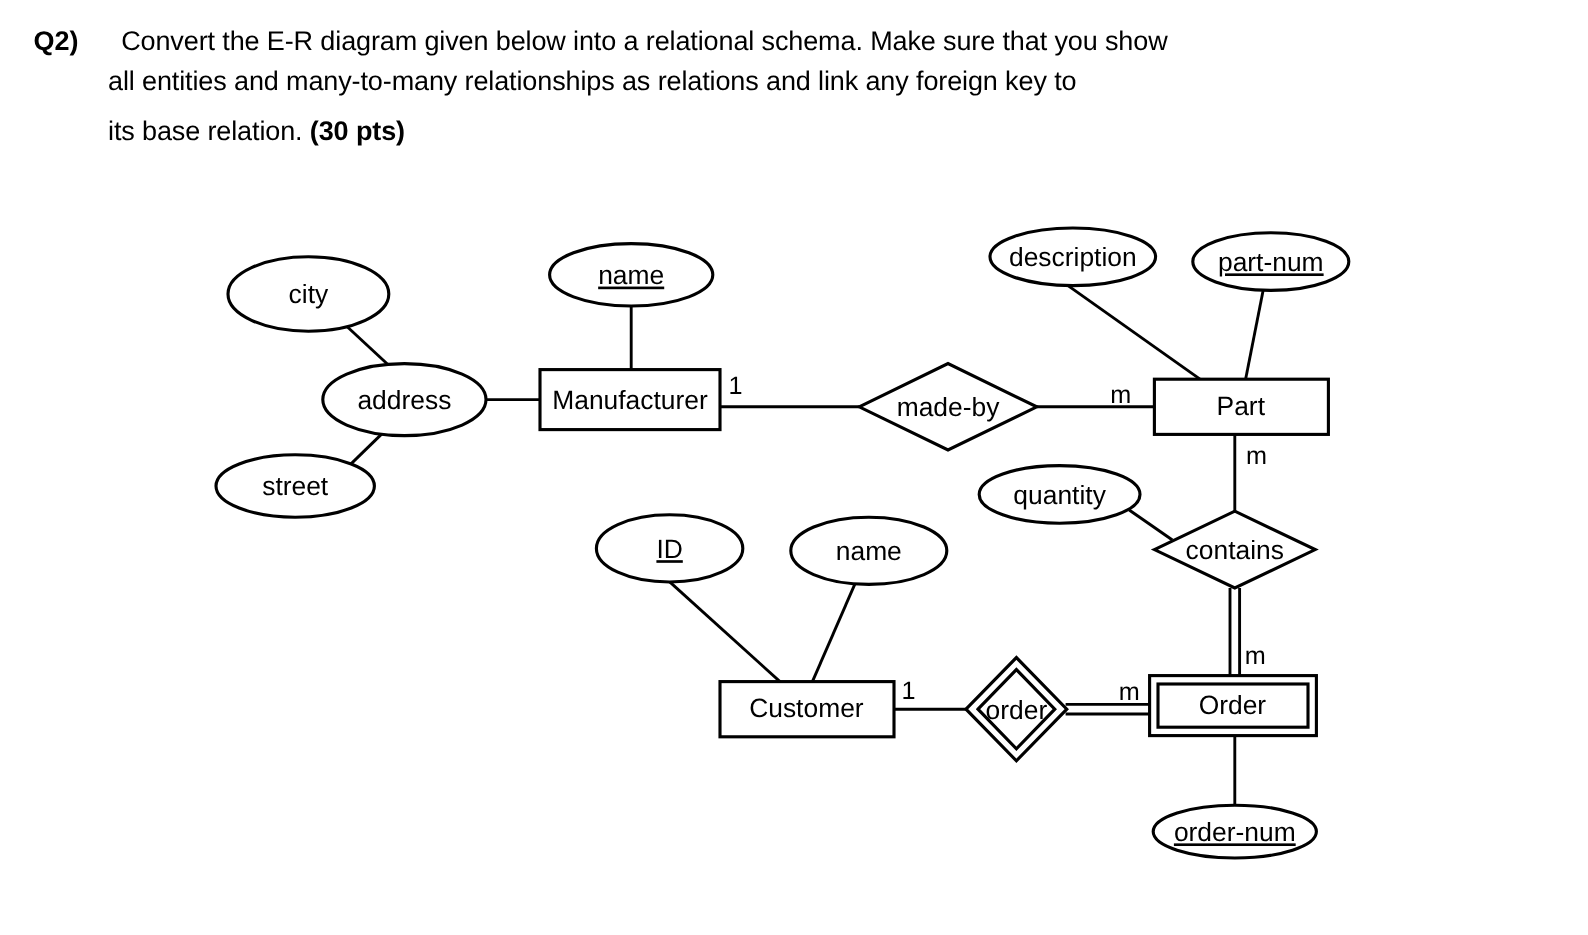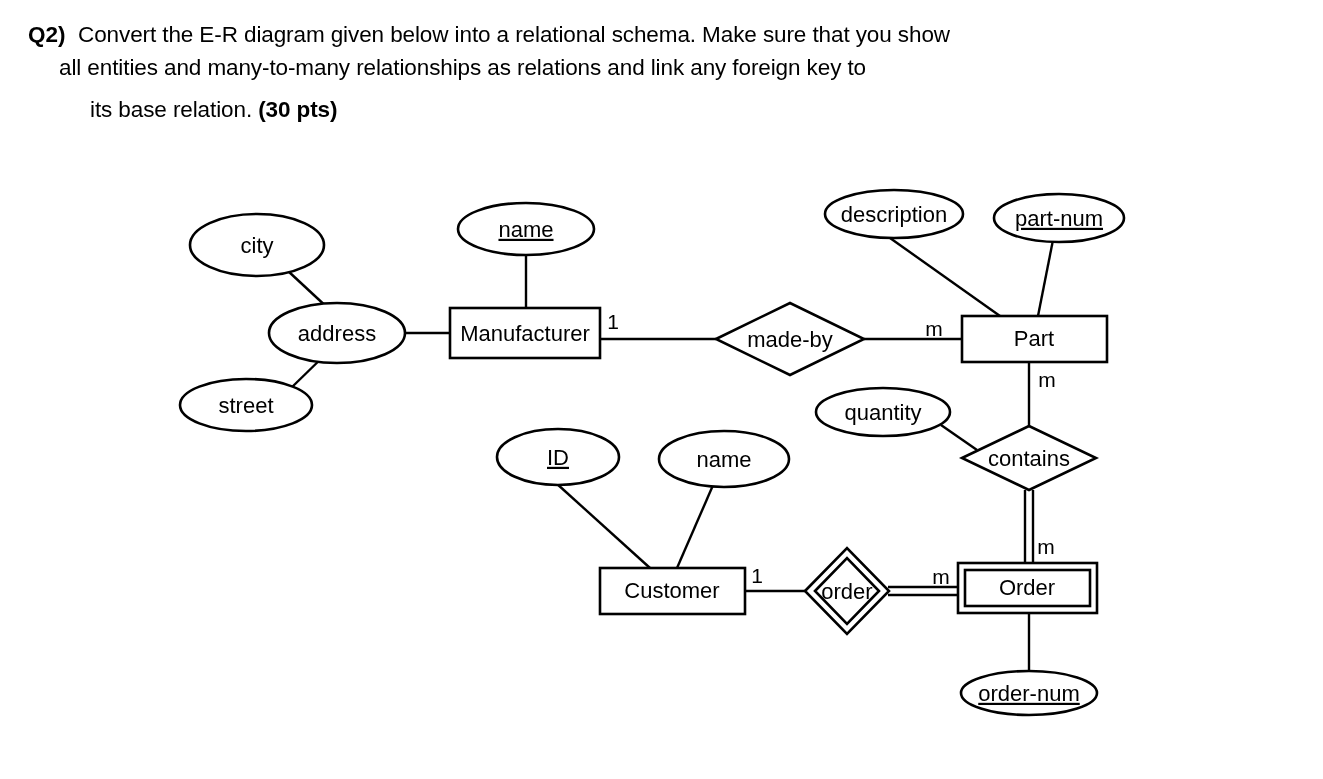--- a/index.html
+++ b/index.html
@@ -36,22 +36,22 @@
     white-space: nowrap;
   }
   .q-label {
     position: absolute;
     left: 0px;
     top: 0px;
     font-weight: bold;
     font-size: 22.5px;
     line-height: 33px;
   }
-  .q-line1 { margin-left: 50px; }
-  .q-line2 { margin-left: 31px; }
+  .q-line1 { margin-left: 73px; }
+  .q-line2 { margin-left: 62px; }
   .q-line3 { margin-left: 62px; margin-top: 9px; }
   .q-pts { font-weight: bold; }
 
   
   #diagram {
     position: absolute;
     left: 0;
     top: 0;
     width: 1323px;
     height: 779px;

